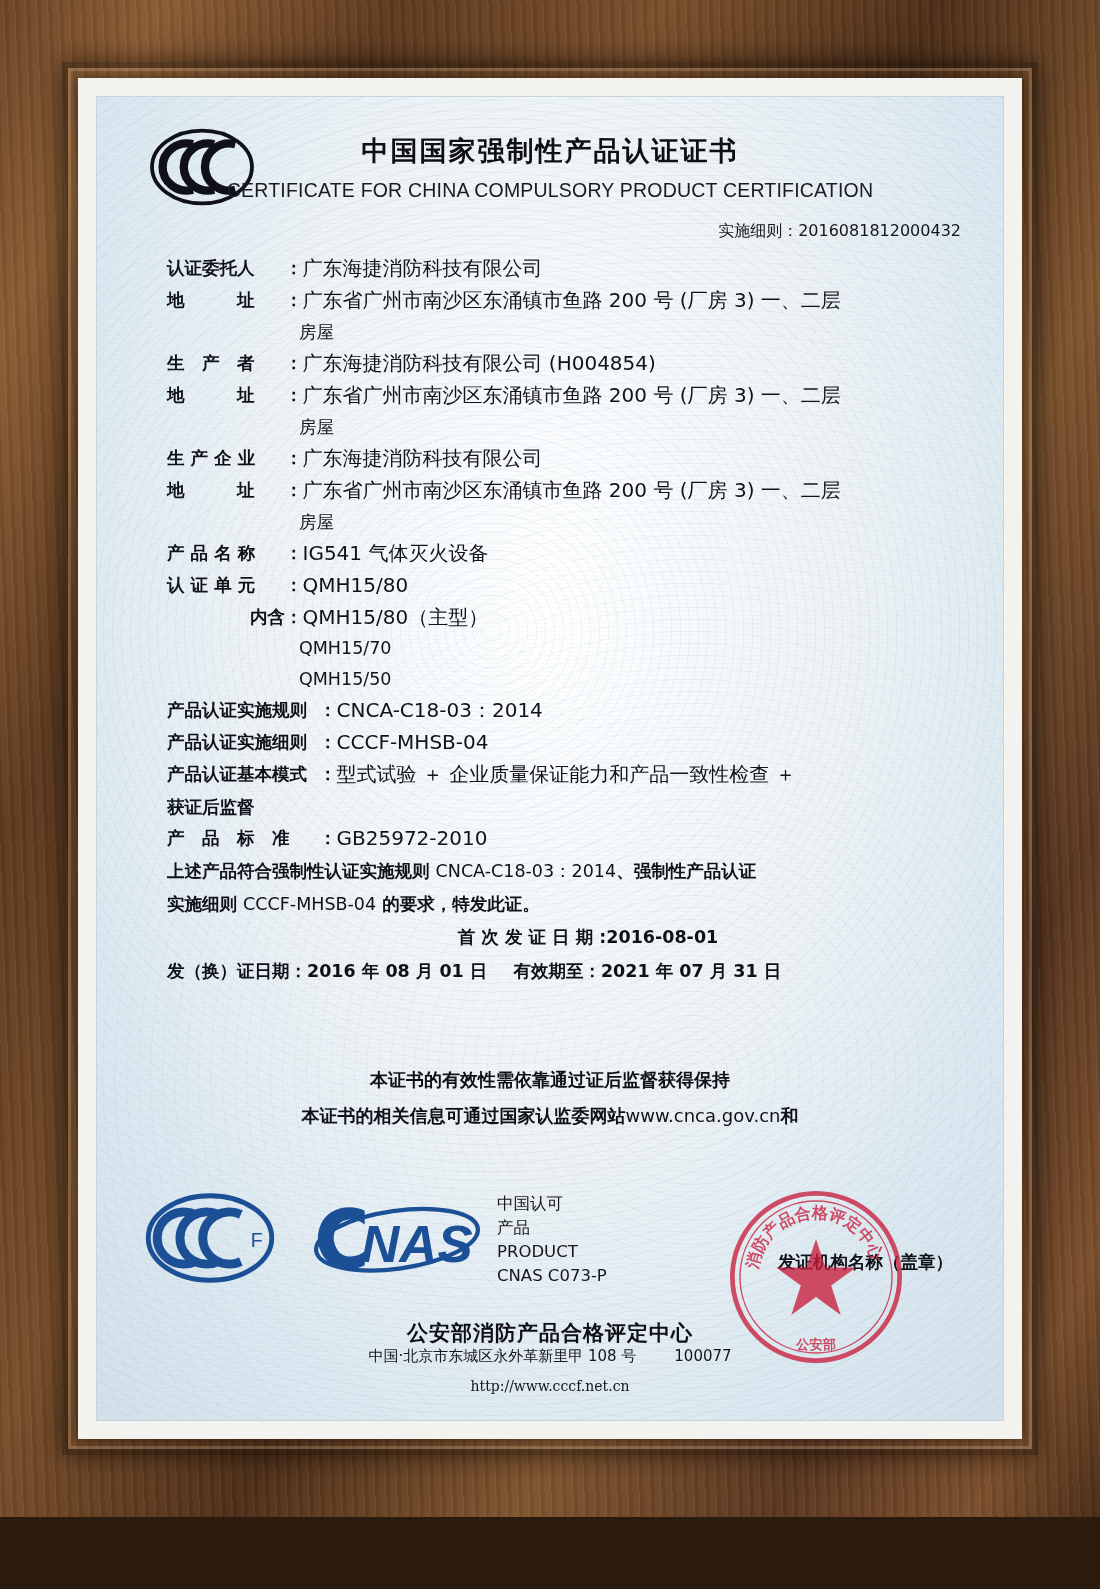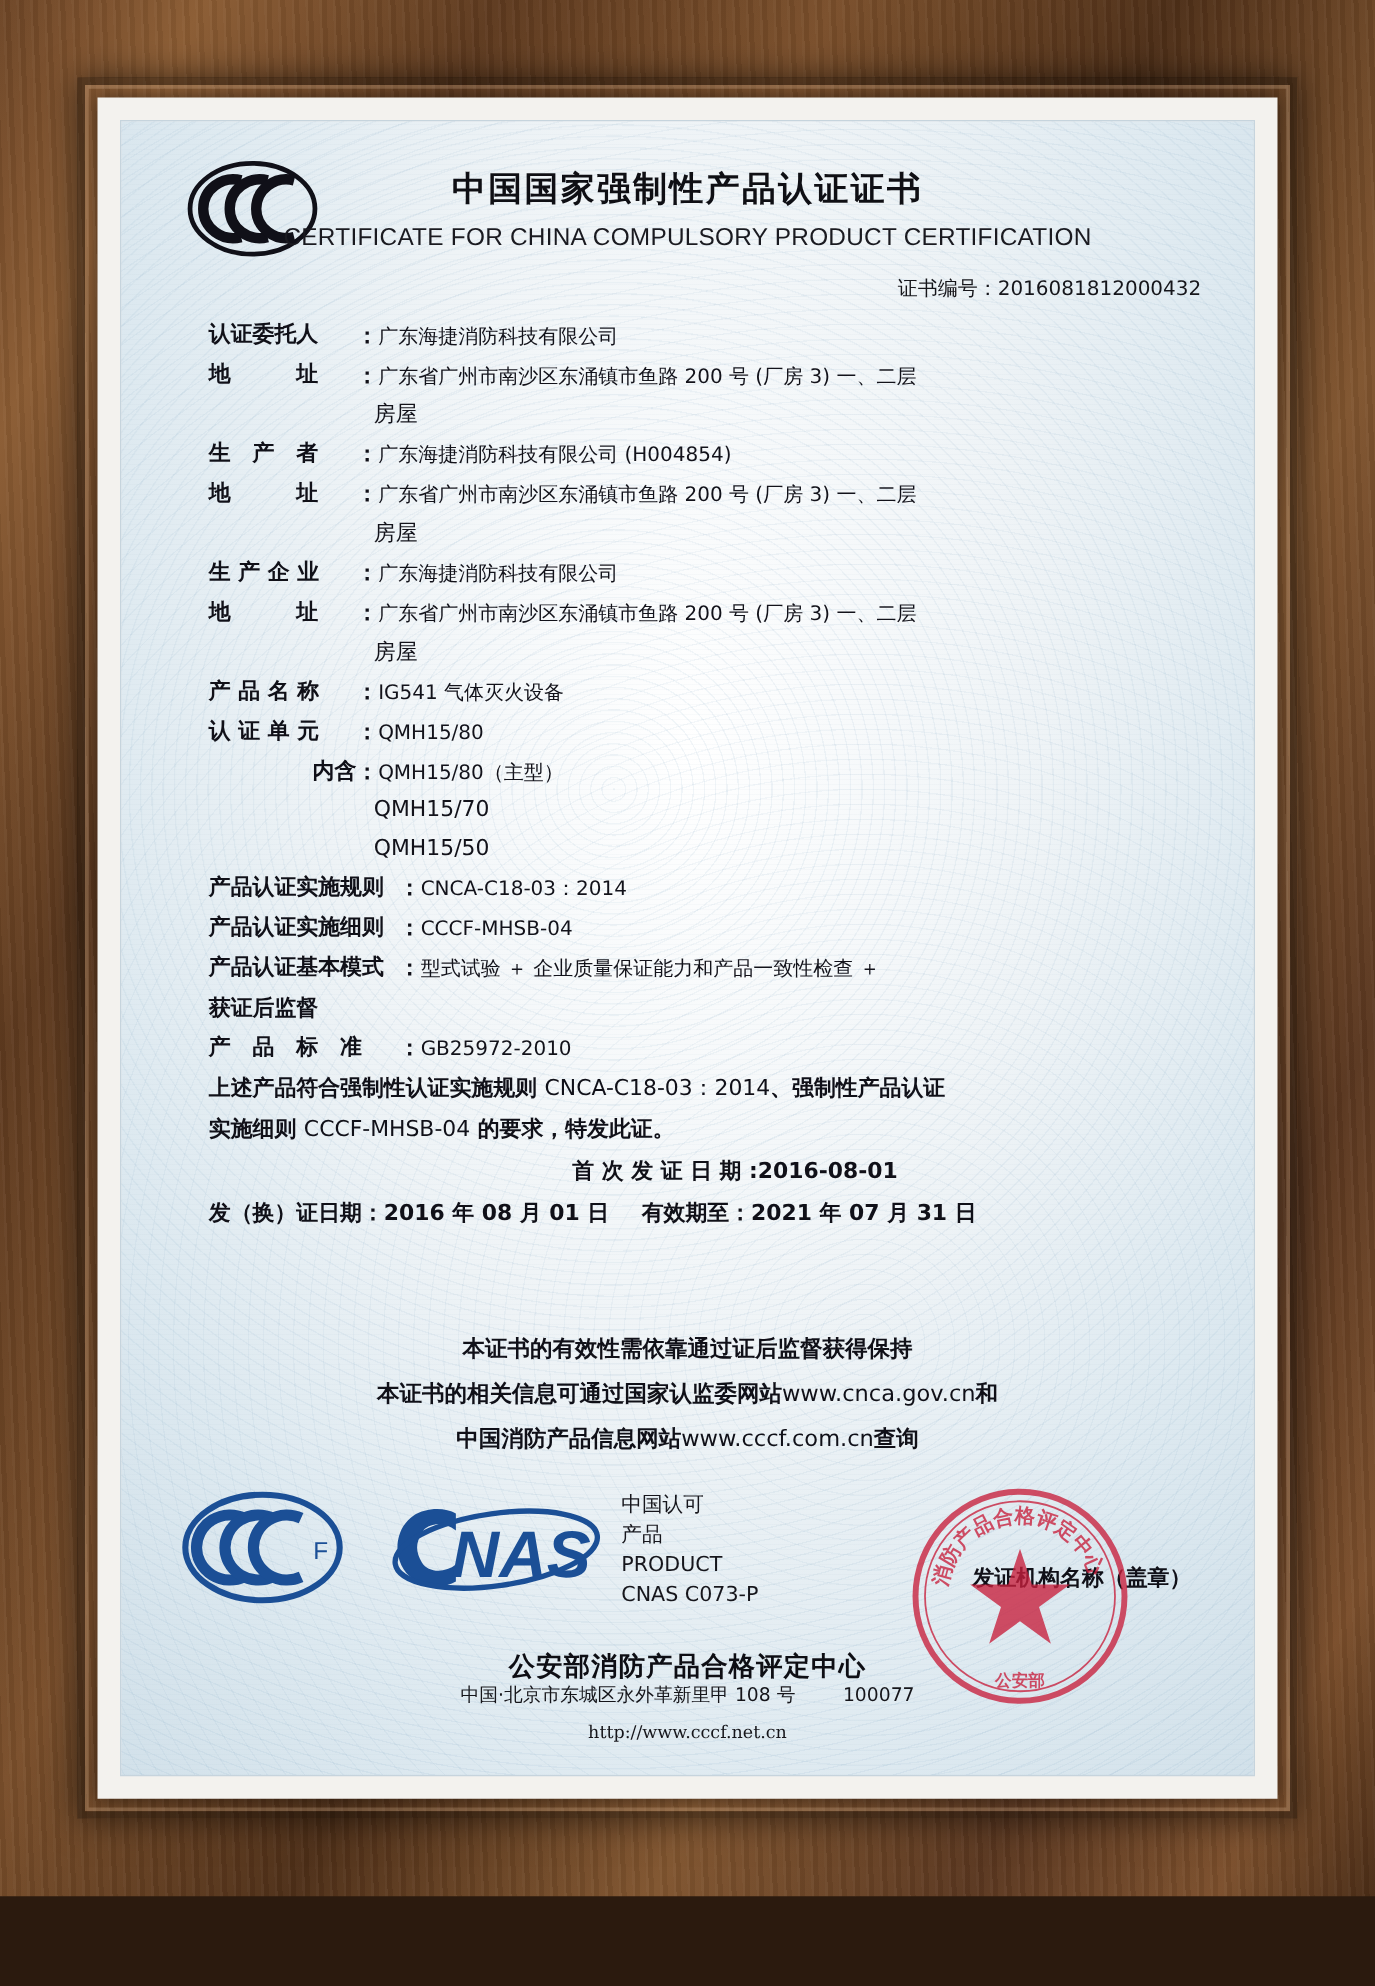--- a/index.html
+++ b/index.html
@@ -79,21 +79,21 @@
   
   .fields{position:absolute;left:70px;right:34px;top:156px;}
   .row{display:flex;align-items:flex-start;margin-bottom:1px;line-height:31px;}
   .lbl{
     flex:0 0 118px;font-size:17.5px;font-weight:bold;color:#101018;
     font-family:"DejaVu Sans","Liberation Sans",sans-serif;
     white-space:nowrap;
   }
   .colon{flex:0 0 14px;font-size:17.5px;font-weight:bold;color:#101018;}
   .val{
-    font-size:16px;color:#12121a;
+    font-size:20px;color:#12121a;
     font-family:"DejaVu Sans","Liberation Sans",sans-serif;
   }
   .val.thin{font-weight:normal;}
   .sub-row{display:flex;line-height:31px;}
   .sub-lbl{flex:0 0 118px;text-align:right;padding-right:0;font-size:17.5px;font-weight:bold;color:#101018;font-family:"DejaVu Sans","Liberation Sans",sans-serif;}
   .cont-line{margin-left:132px;font-size:17.5px;line-height:31px;color:#12121a;font-family:"DejaVu Sans","Liberation Sans",sans-serif;}
 
   .para{
     font-size:17.5px;line-height:31px;color:#101018;font-weight:bold;
     font-family:"DejaVu Sans","Liberation Sans",sans-serif;
@@ -169,21 +169,21 @@
           <path d="M58 22 A32 31 0 1 0 58 82" fill="none" stroke="#101018" stroke-width="11" stroke-linecap="butt"></path>
           <path d="M86 22 A32 31 0 1 0 86 82" fill="none" stroke="#101018" stroke-width="11" stroke-linecap="butt"></path>
           <path d="M114 22 A32 31 0 1 0 114 82" fill="none" stroke="#101018" stroke-width="11" stroke-linecap="butt"></path>
         </svg>
       </div>
 
       <div class="title-zh">中国国家强制性产品认证证书</div>
       <div class="title-en">CERTIFICATE FOR CHINA COMPULSORY PRODUCT CERTIFICATION</div>
 
       <div class="certno">
-        <span>证书编号：</span><span>2016081812000432</span>
+        <span>实施细则：</span><span>2016081812000432</span>
       </div>
 
       <div class="fields">
 
         <div class="row">
           <div class="lbl">认证委托人</div>
           <div class="colon">：</div>
           <div class="val thin">广东海捷消防科技有限公司</div>
         </div>
 
@@ -274,23 +274,20 @@
         </div>
         <div class="dates">
           <span>发（换）证日期</span><span>：</span><span>2016 年 08 月 01 日</span><span class="gap"></span><span>有效期至</span><span>：</span><span>2021 年 07 月 31 日</span>
         </div>
       </div>
 
       <div class="notes">
         <div class="note">本证书的有效性需依靠通过证后监督获得保持</div>
         <div class="note">
           <span>本证书的相关信息可通过国家认监委网站</span><span class="url">www.cnca.gov.cn</span><span>和</span>
-        </div>
-        <div class="note">
-          <span>中国消防产品信息网站</span><span class="url">www.cccf.com.cn</span><span>查询</span>
         </div>
       </div>
 
       <div class="logos">
         <div class="cccf">
           <svg viewBox="0 0 160 110" width="130" height="92">
             <ellipse cx="80" cy="55" rx="76" ry="52" fill="none" stroke="#1b4f96" stroke-width="6"></ellipse>
             <path d="M62 26 A33 32 0 1 0 62 84" fill="none" stroke="#1b4f96" stroke-width="11"></path>
             <path d="M90 26 A33 32 0 1 0 90 84" fill="none" stroke="#1b4f96" stroke-width="11"></path>
             <path d="M118 26 A33 32 0 1 0 118 84" fill="none" stroke="#1b4f96" stroke-width="11"></path>

